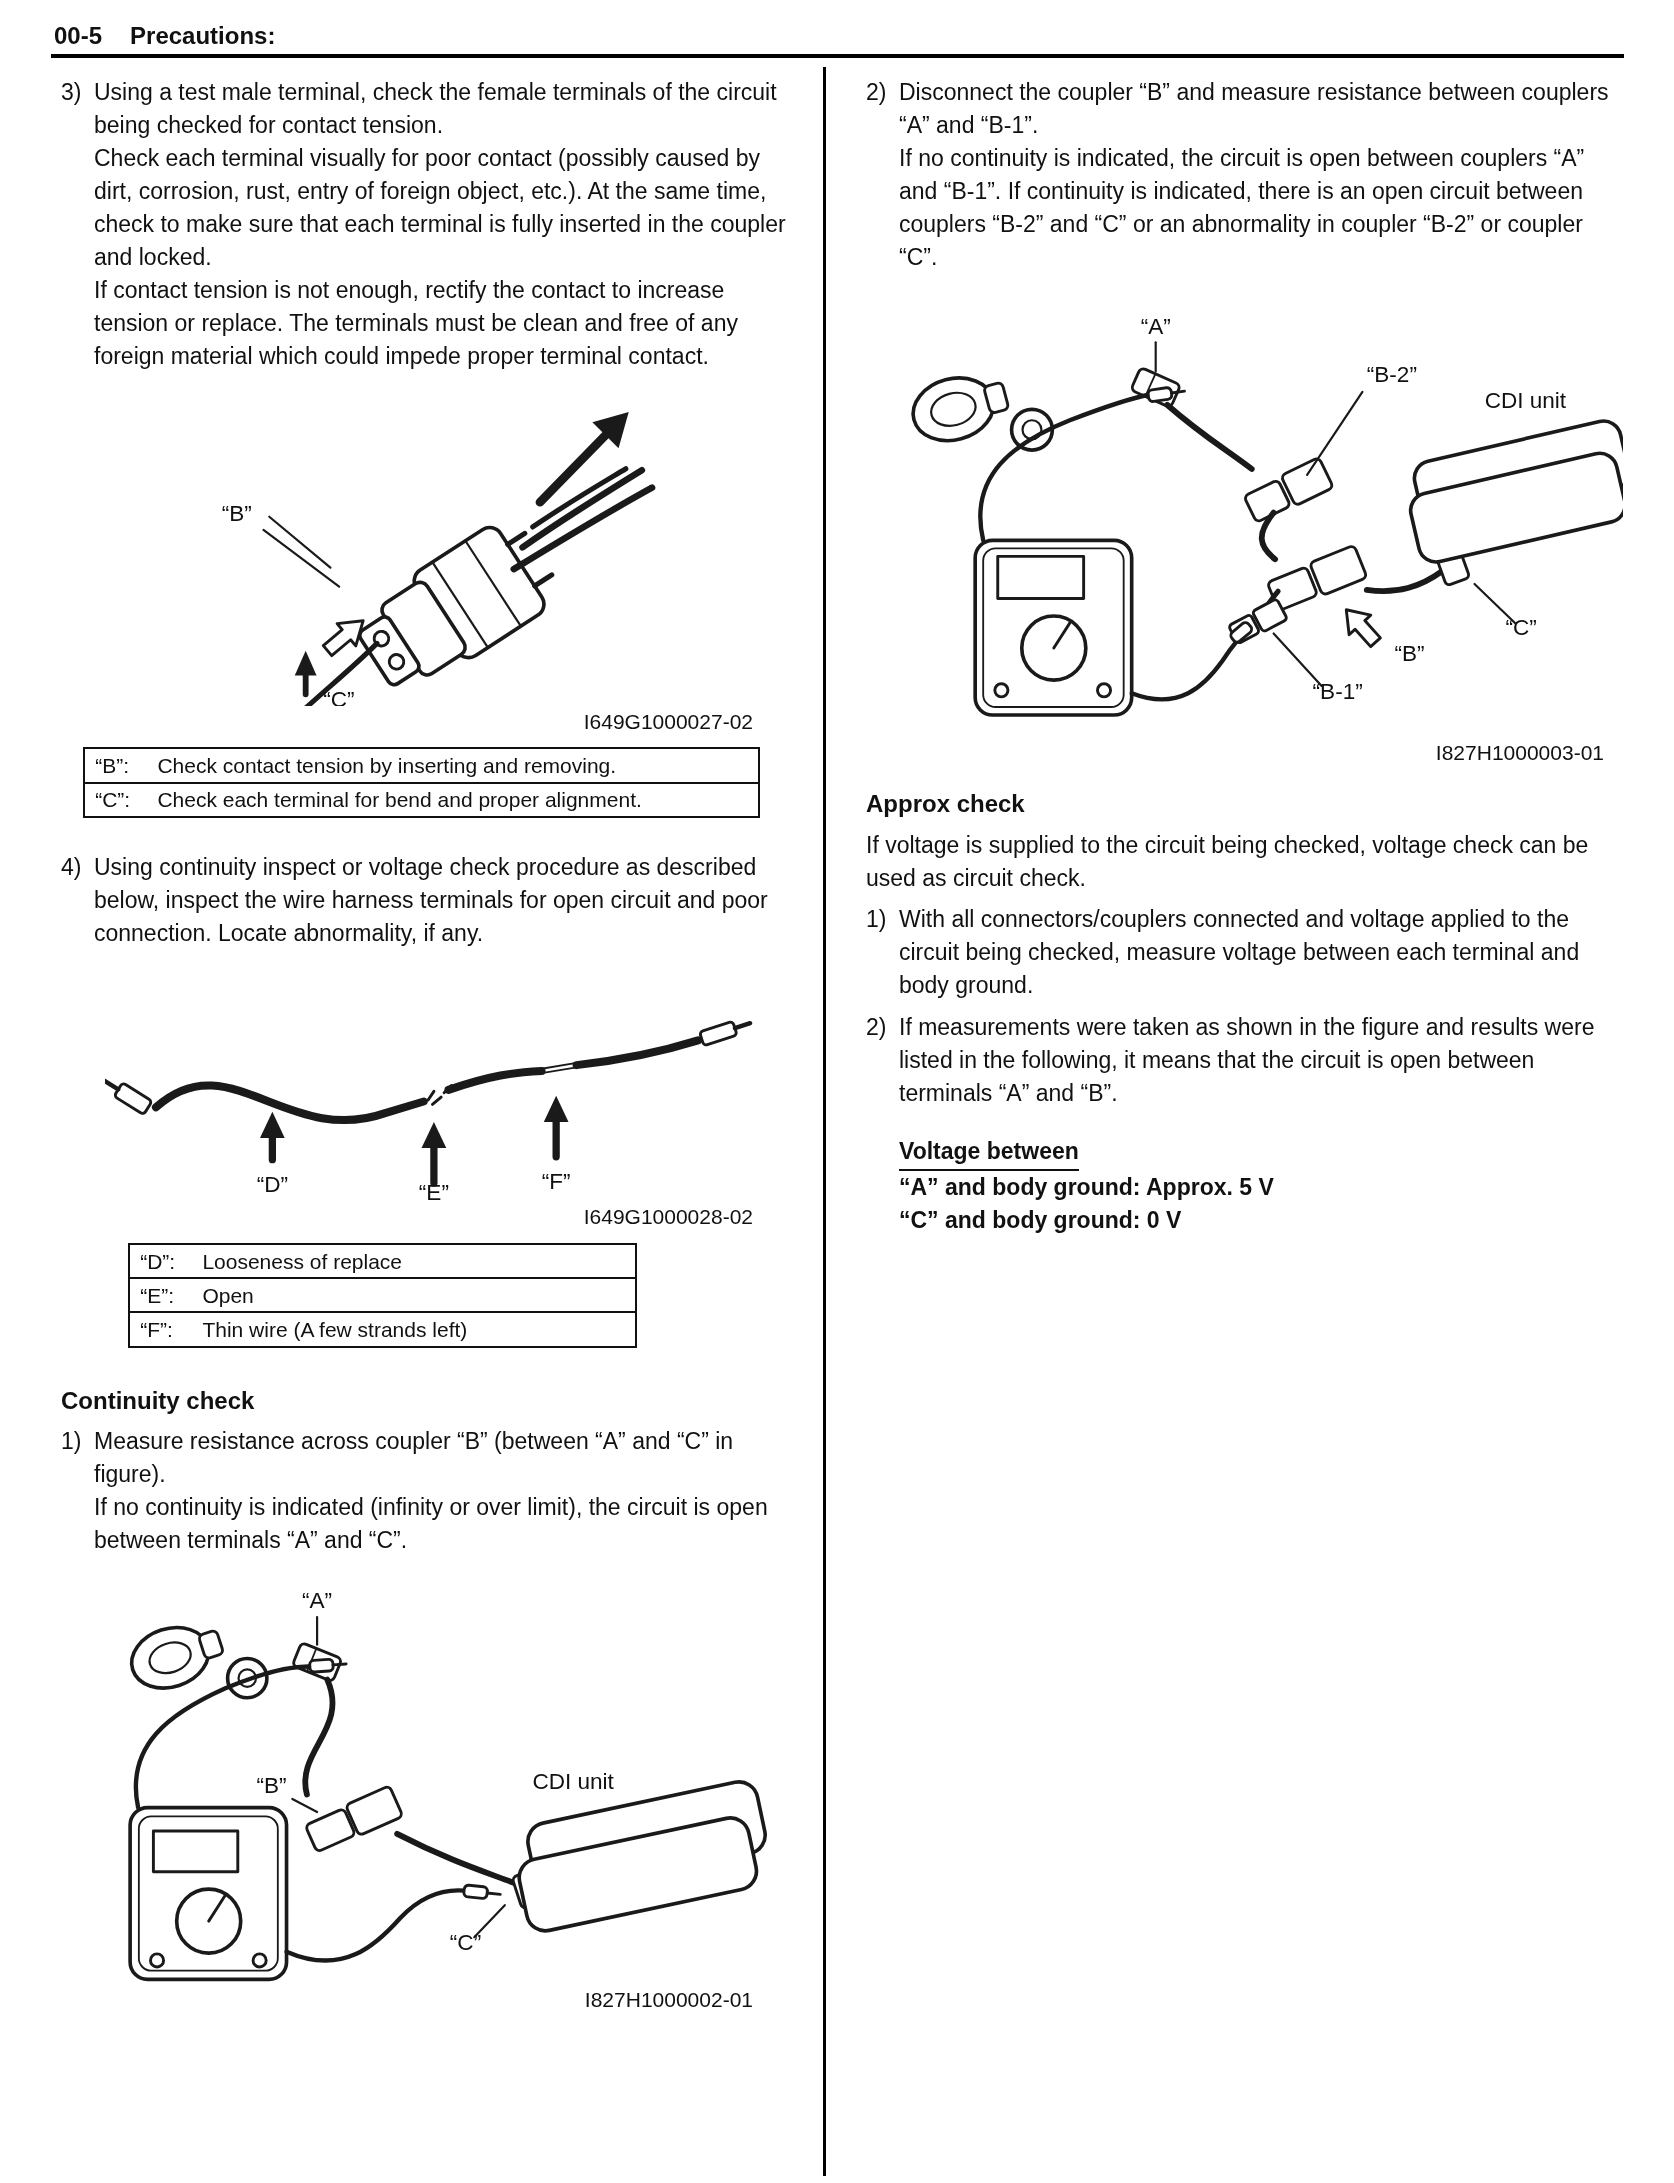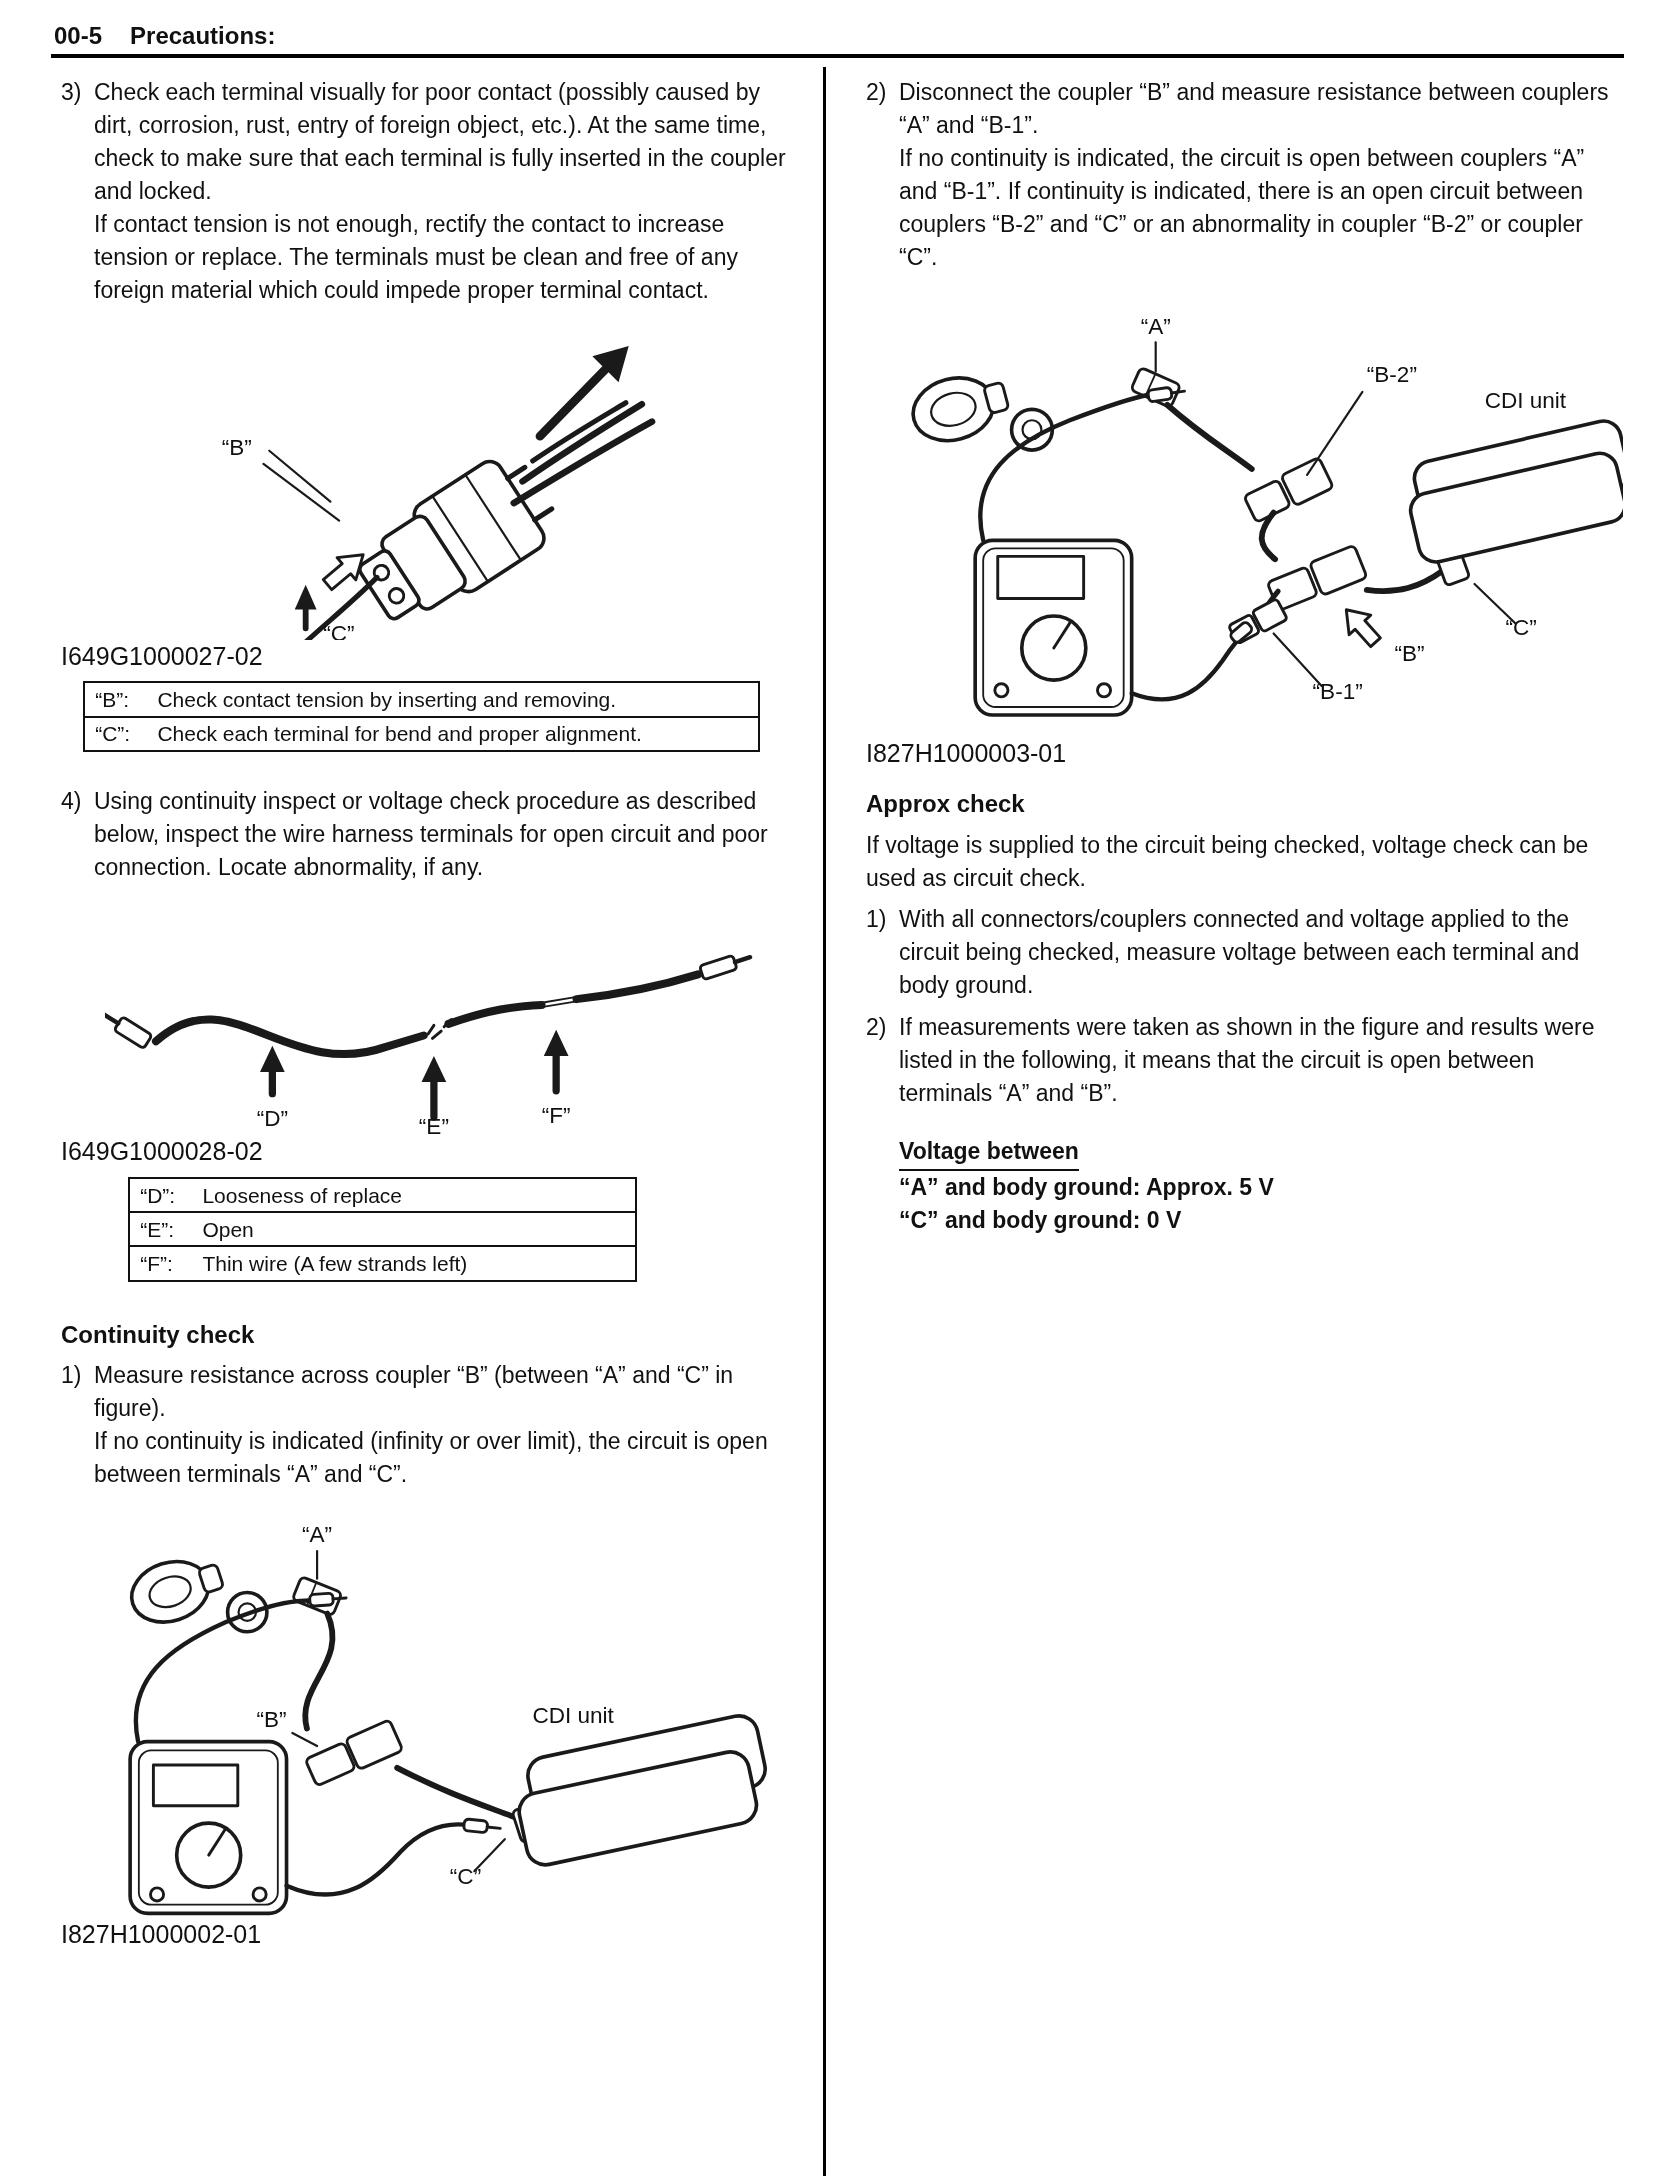--- a/index.html
+++ b/index.html
@@ -27,21 +27,21 @@
   .mb12 { margin-bottom:8.7px; }
 
   .fig { display:block; }
   .fig svg { display:block; }
   .fig svg * { stroke-linecap:round; stroke-linejoin:round; }
   .fig .ln { stroke:#1a1a1a; fill:none; }
   .fig .shape { stroke:#1a1a1a; fill:#ffffff; }
   .fig .solid { fill:#1a1a1a; stroke:none; }
   .fig text { font-size:31px; fill:#111; stroke:none; font-family:"Liberation Sans", sans-serif; }
 
-  .caption { font-size:25px; line-height:28px; padding-right:36px; margin:1.5px 0 11.6px 0; }
+  .caption { text-align:right; font-size:21px; line-height:28px; padding-right:36px; margin:1.5px 0 11.6px 0; }
   .col-right .caption { padding-right:22px; }
 
   .kv { border:2.2px solid #111; font-size:21px; line-height:25px; }
   .kv .kvrow { display:flex; gap:10.2px; padding:3.6px 10.2px; border-bottom:2.2px solid #111; }
   .kv .kvrow:last-child { border-bottom:none; }
   .kv .kvkey { flex:0 0 52px; }
   .kv.t1 { width:677px; margin:0 0 33px 22px; }
   .kv.t2 { width:509px; margin:0 0 36px 67px; }
 
   .sec-heading { font-size:24px; font-weight:bold; margin:0 0 8.7px 0; }
@@ -65,20 +65,21 @@
     <span>Precautions:</span>
   </div>
   <div class="hdr-rule"></div>
   <div class="col-divider"></div>
 
   <div class="col col-left">
 
     <div class="nitem mb28">
       <span class="num">3)</span>
       <div class="nbody">
+        <p>Using a test male terminal, check the female terminals of the circuit being checked for contact tension.</p>
         <p>Check each terminal visually for poor contact (possibly caused by dirt, corrosion, rust, entry of foreign object, etc.). At the same time, check to make sure that each terminal is fully inserted in the coupler and locked.</p>
         <p>If contact tension is not enough, rectify the contact to increase tension or replace. The terminals must be clean and free of any foreign material which could impede proper terminal contact.</p>
       </div>
     </div>
 
     <figure class="fig fig1">
       <svg viewBox="0 0 940 430" width="684" height="313" style="font-size:32px">
         <g>
           <line class="ln" x1="256" y1="170" x2="340" y2="240" stroke-width="3"></line>
           <line class="ln" x1="248" y1="188" x2="352" y2="266" stroke-width="3"></line>

